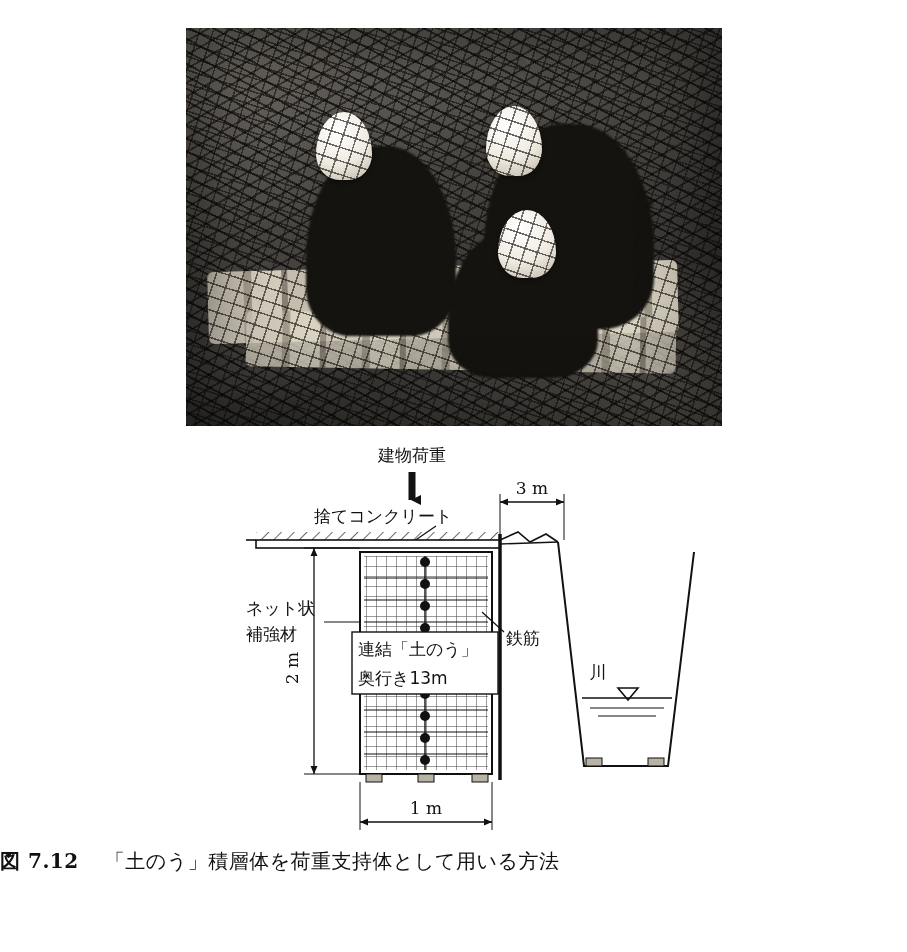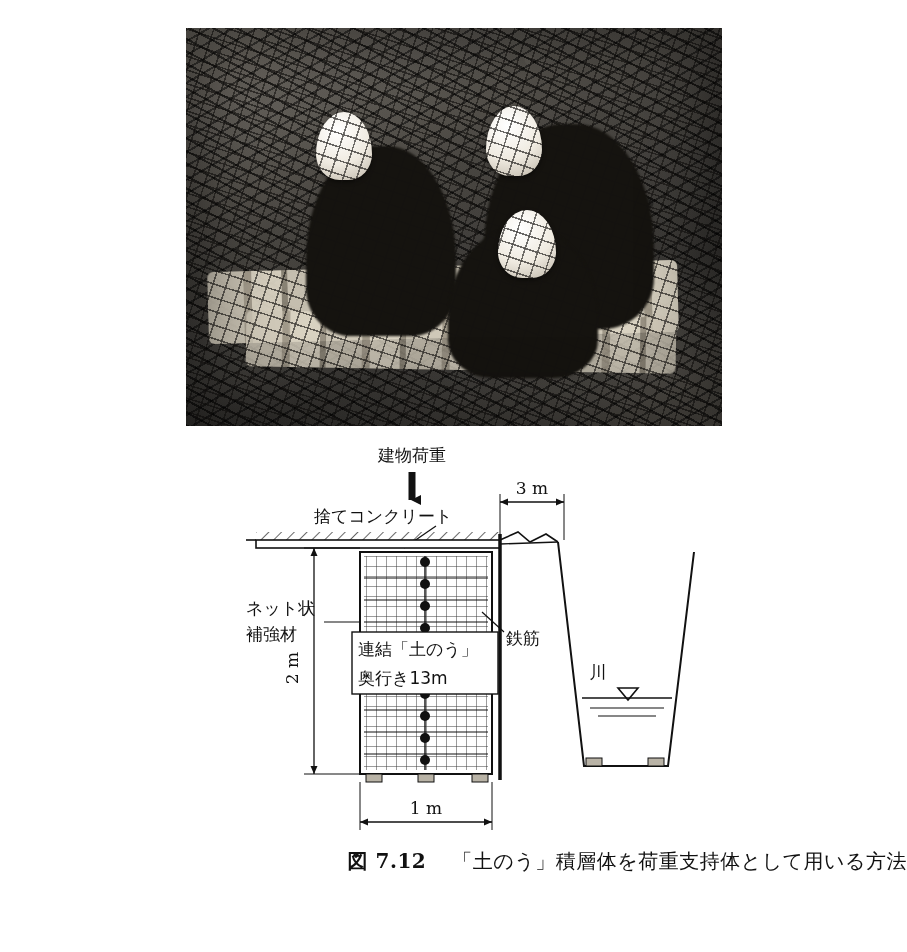--- a/index.html
+++ b/index.html
@@ -108,21 +108,21 @@
   #diagram-svg { display: block; }
 
   .jp { font-family: "DejaVu Sans", sans-serif; }
 
   
   #figure-caption {
     position: absolute;
     left: 0;
     top: 848px;
     width: 907px;
-    text-align: right;
+    text-align: left;
     font-size: 20px;
     letter-spacing: 0.5px;
     font-family: "DejaVu Serif", serif;
     color: #111;
   }
   #figure-caption .cap-num {
     font-weight: bold;
     margin-right: 26px;
   }
 </style>

